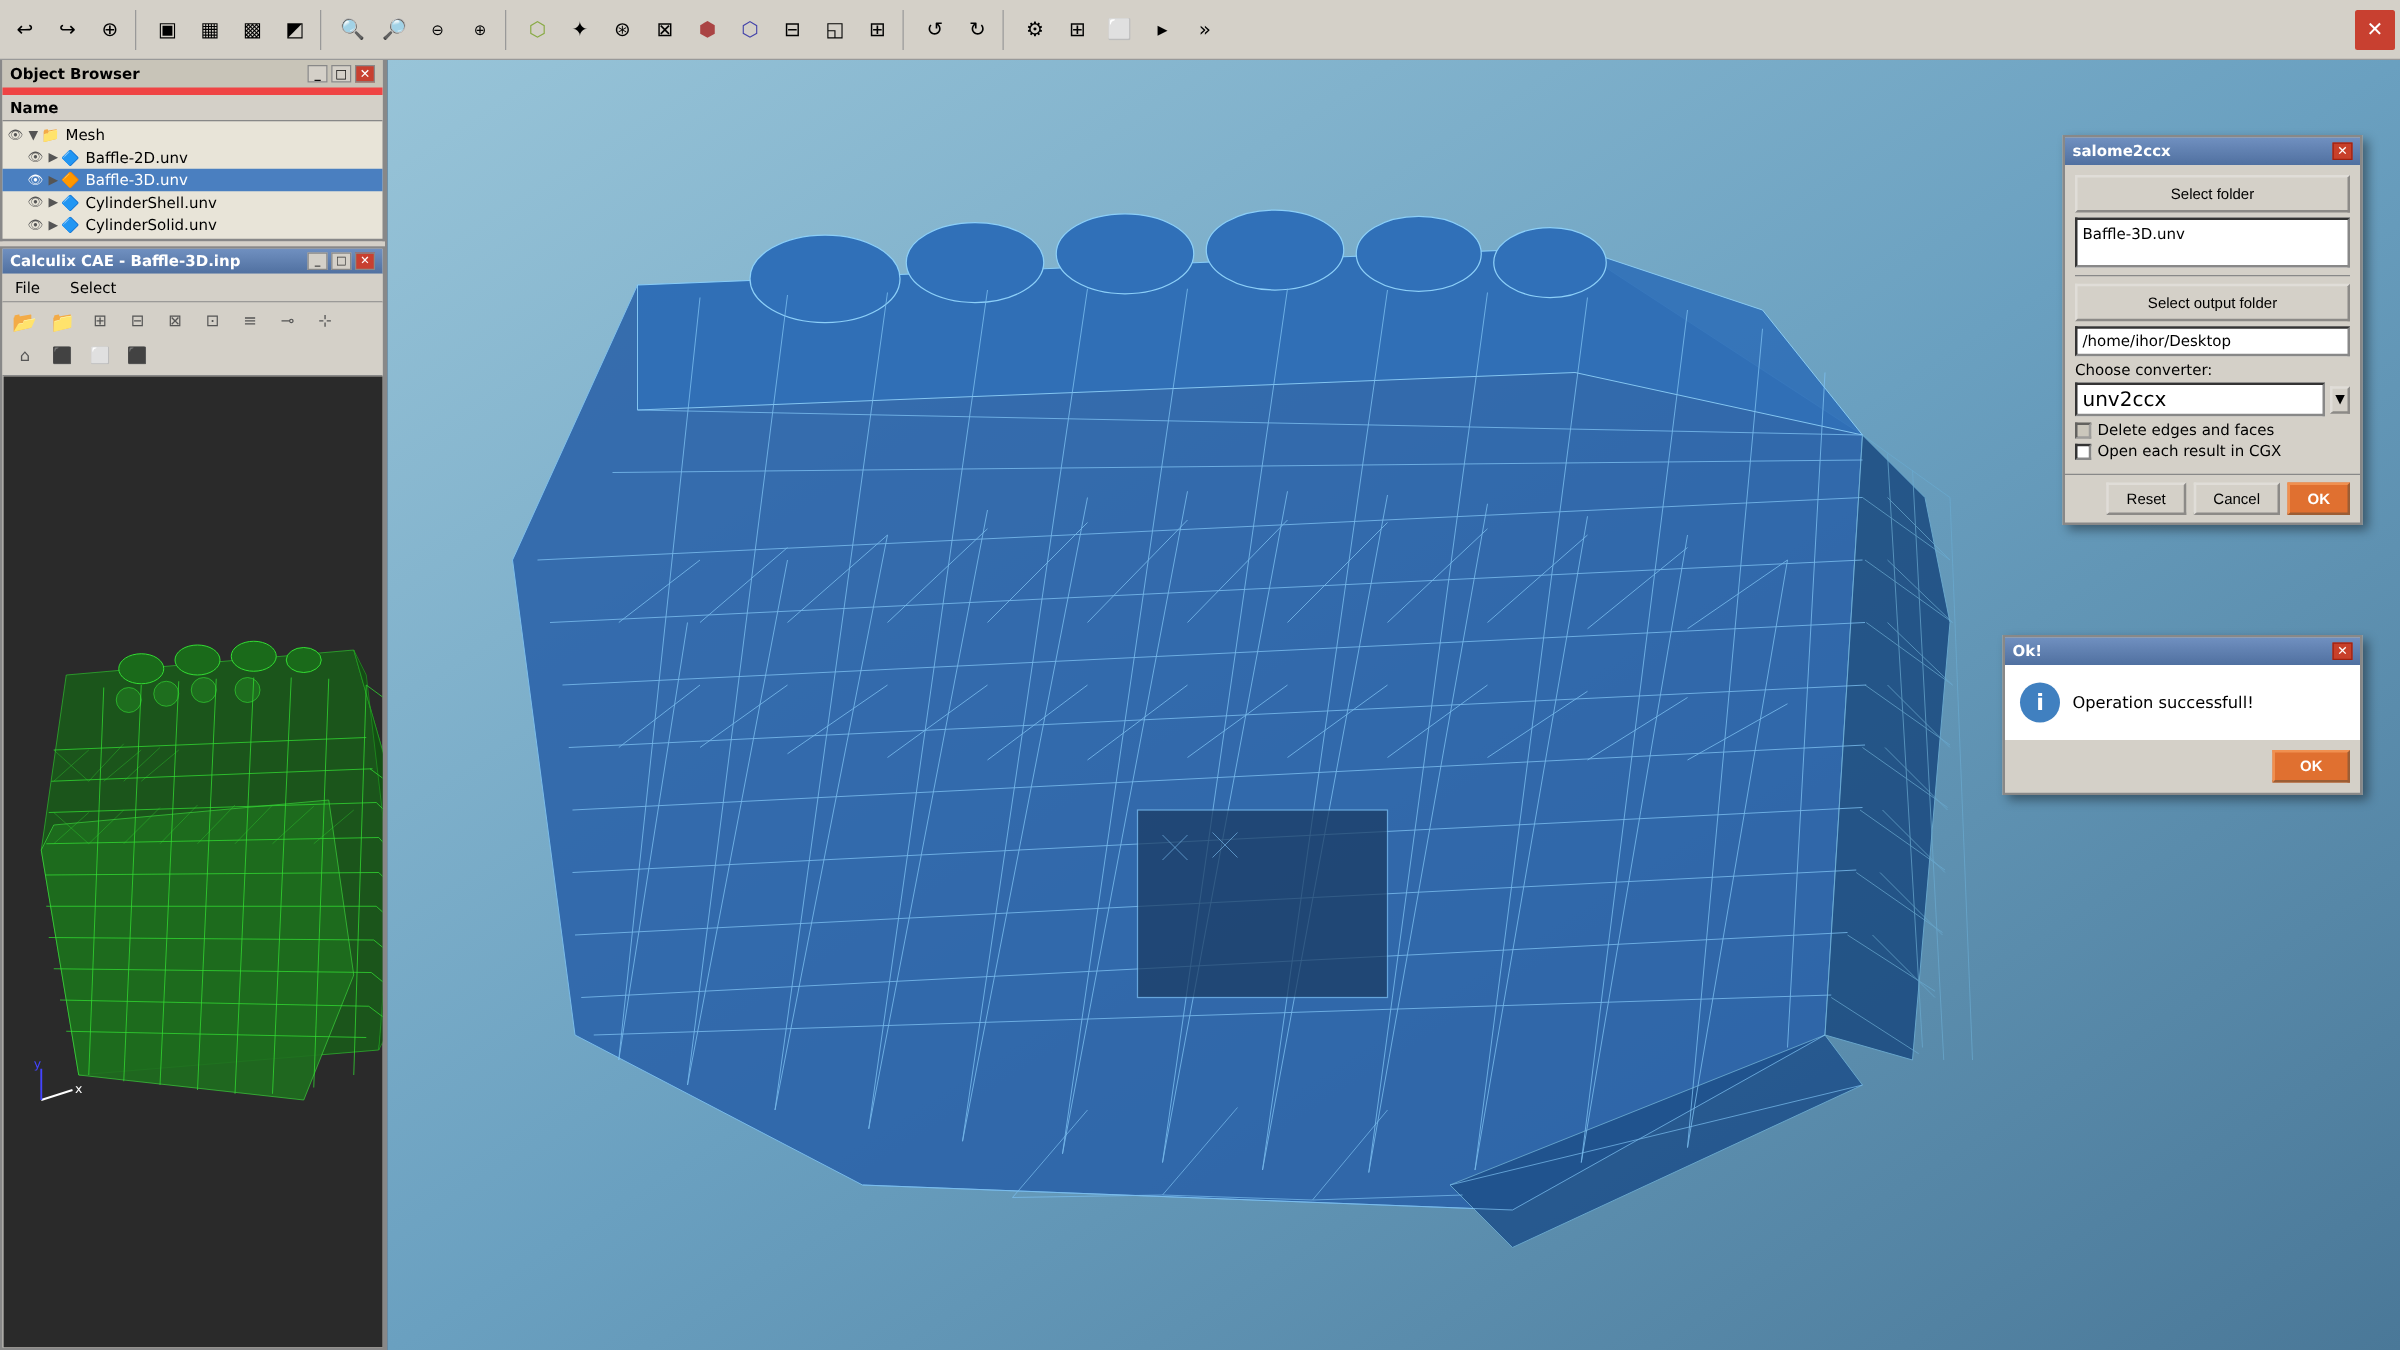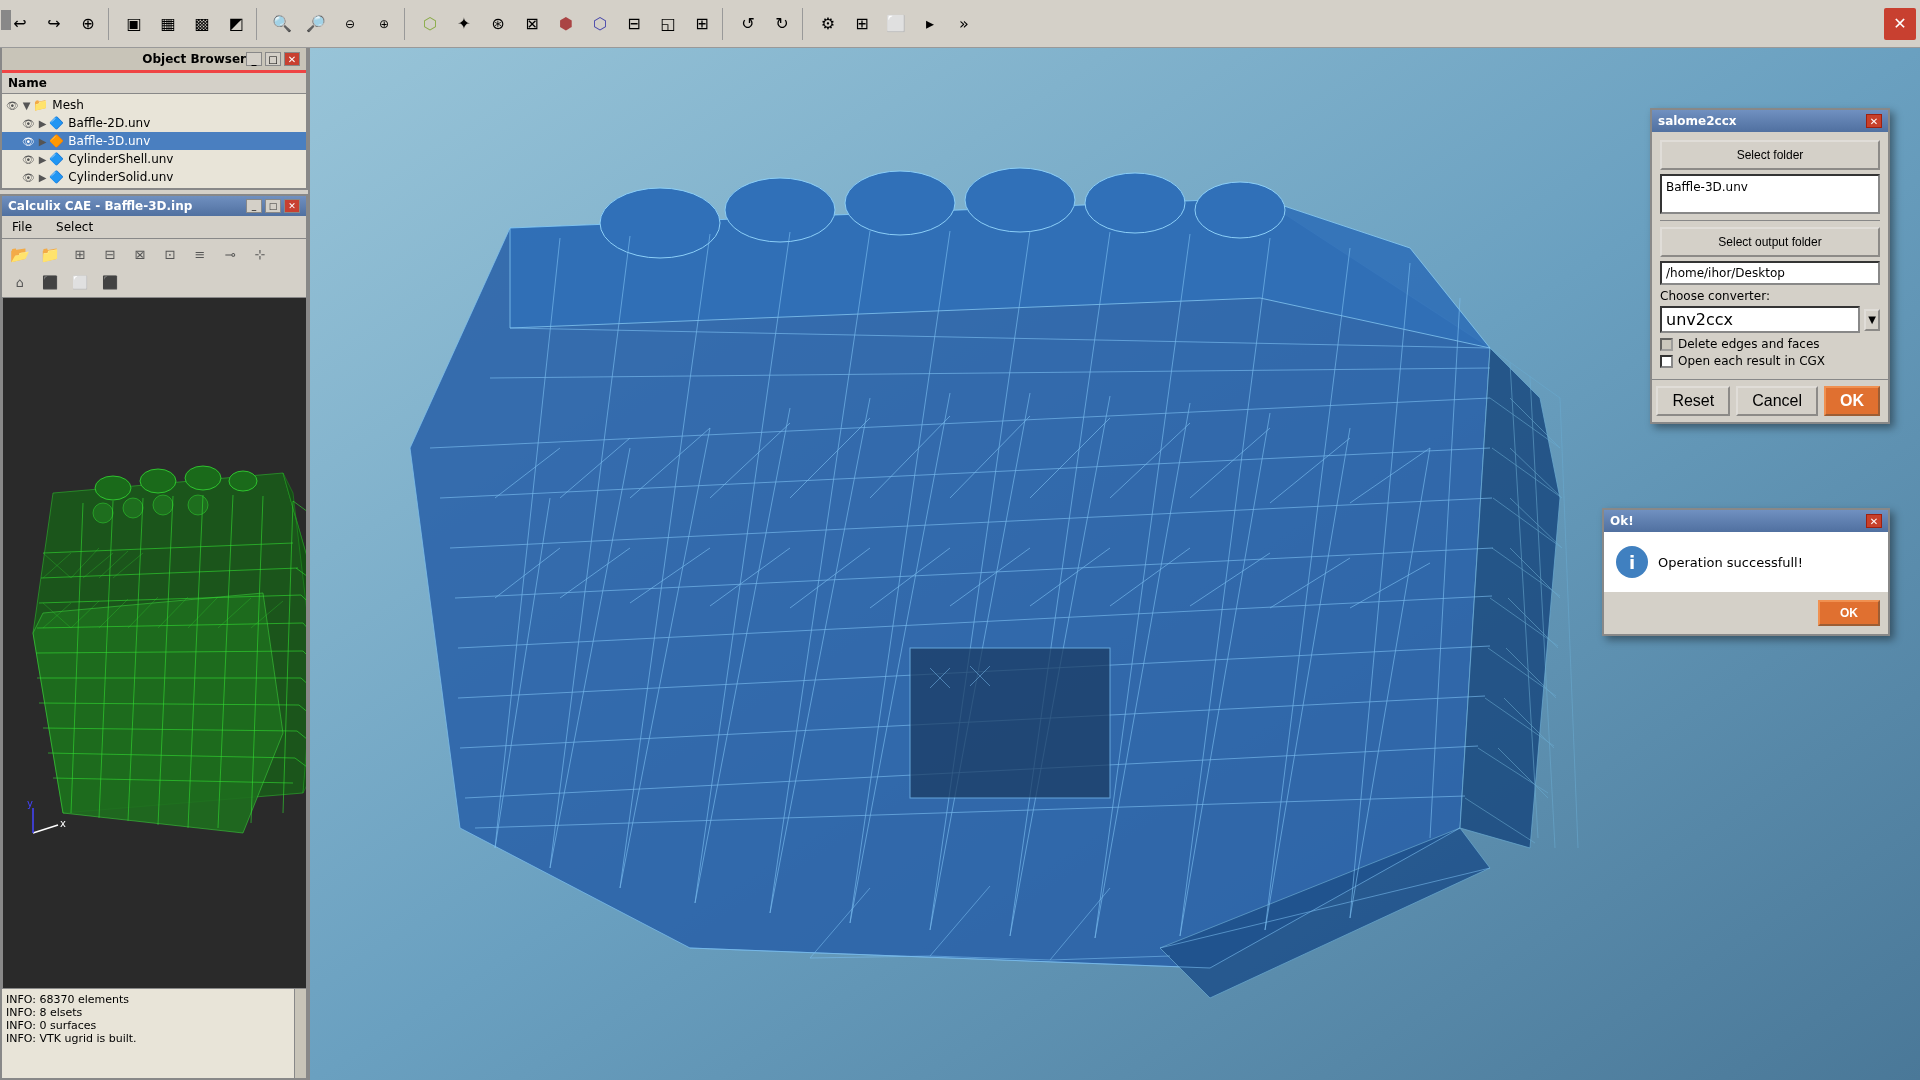--- a/index.html
+++ b/index.html
@@ -51,26 +51,26 @@
     }
 
     
     .object-browser {
       background: #e8e4d8;
       border: 2px solid #888;
       border-top: none;
     }
     .object-browser-header {
       background: #c8c4b8;
-      border-bottom: 3px solid #ef4444;
+      border-bottom: 6px solid #ef4444;
       padding: 4px 6px;
       font-weight: bold;
       font-size: 12px;
       display: flex;
-      justify-content: flex-end;
+      justify-content: space-between;
       align-items: center;
     }
     .object-browser-controls {
       display: flex;
       gap: 3px;
       font-size: 10px;
     }
     .ob-ctrl-btn {
       width: 16px;
       height: 14px;
@@ -321,21 +321,21 @@
       justify-content: flex-end;
       gap: 6px;
       padding: 6px 8px;
       border-top: 1px solid #888;
     }
     .footer-btn {
       padding: 4px 14px;
       background: #d4d0c8;
       border: 2px outset #e0ddd8;
       cursor: pointer;
-      font-size: 16px;
+      font-size: 12px;
     }
     .footer-btn.ok-btn {
       background: #e07030;
       border: 2px outset #f09050;
       color: white;
       font-weight: bold;
     }
 
     
     .ok-dialog {
@@ -651,31 +651,20 @@
             <g transform="translate(30,420)">
               <line x1="0" y1="0" x2="25" y2="-8" stroke="white" stroke-width="1.5"></line>
               <line x1="0" y1="0" x2="0" y2="-25" stroke="#44f" stroke-width="1.5"></line>
               <text x="27" y="-6" fill="white" font-size="10">x</text>
               <text x="-6" y="-26" fill="#44f" font-size="10">y</text>
             </g>
           </svg>
         </div>
       </div>
 
-      <div style="display:flex;height:90px;border-top:1px solid #888;">
-        <div class="left-status-text">
-          <div>INFO: 68370 elements</div>
-          <div>INFO: 8 elsets</div>
-          <div>INFO: 0 surfaces</div>
-          <div>INFO: VTK ugrid is built.</div>
-        </div>
-        <div class="left-scroll">
-          <div style="width:10px;height:20px;background:#888;position:absolute;top:10px;left:1px;"></div>
-        </div>
-      </div>
     </div>
   </div>
 
   <div class="right-panel">
 
     <svg style="width:100%;height:100%;position:absolute;top:0;left:0;" viewBox="0 0 1610 1032">
       <defs>
         <linearGradient id="bgGrad" x1="0%" y1="0%" x2="100%" y2="100%">
           <stop offset="0%" style="stop-color:#98c4d8;stop-opacity:1"></stop>
           <stop offset="50%" style="stop-color:#6aa0c0;stop-opacity:1"></stop>

